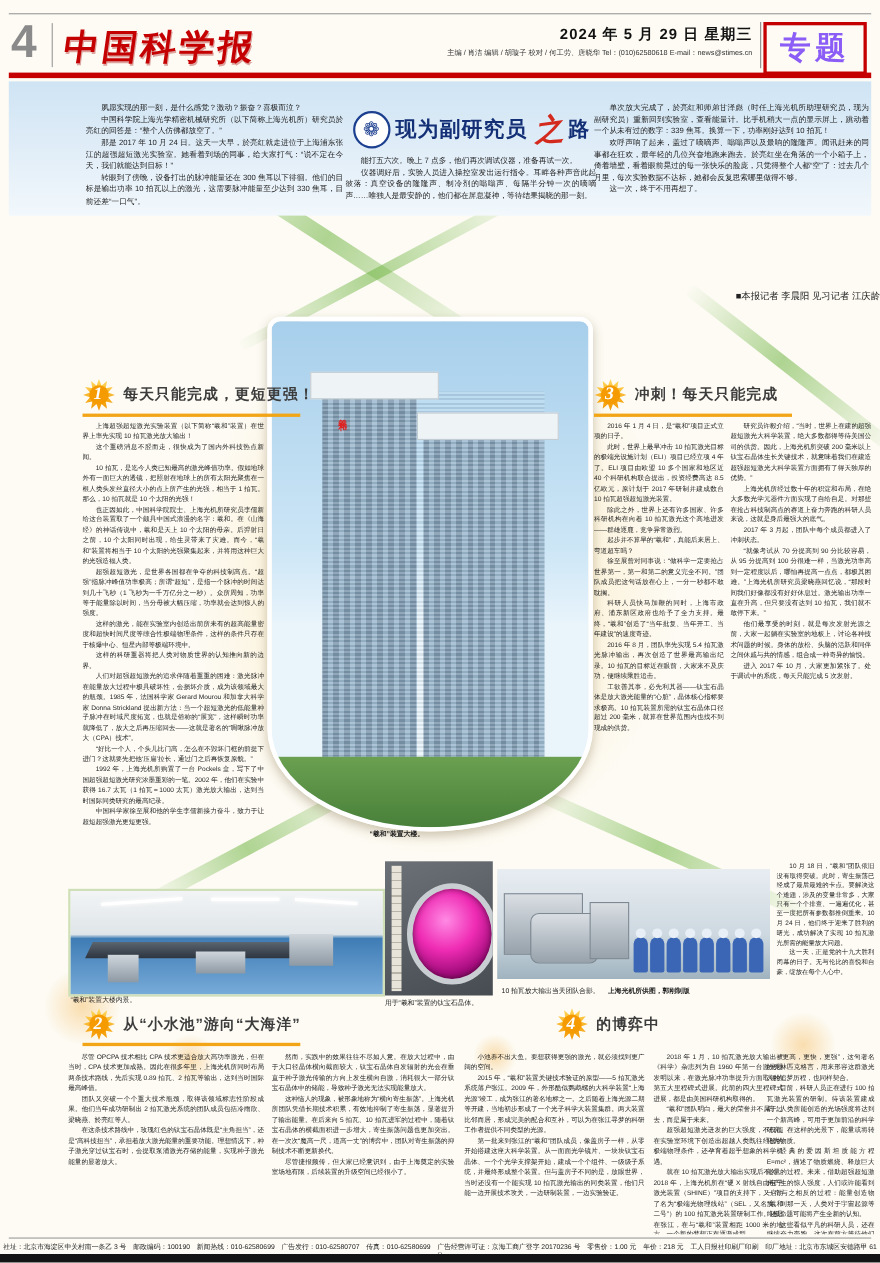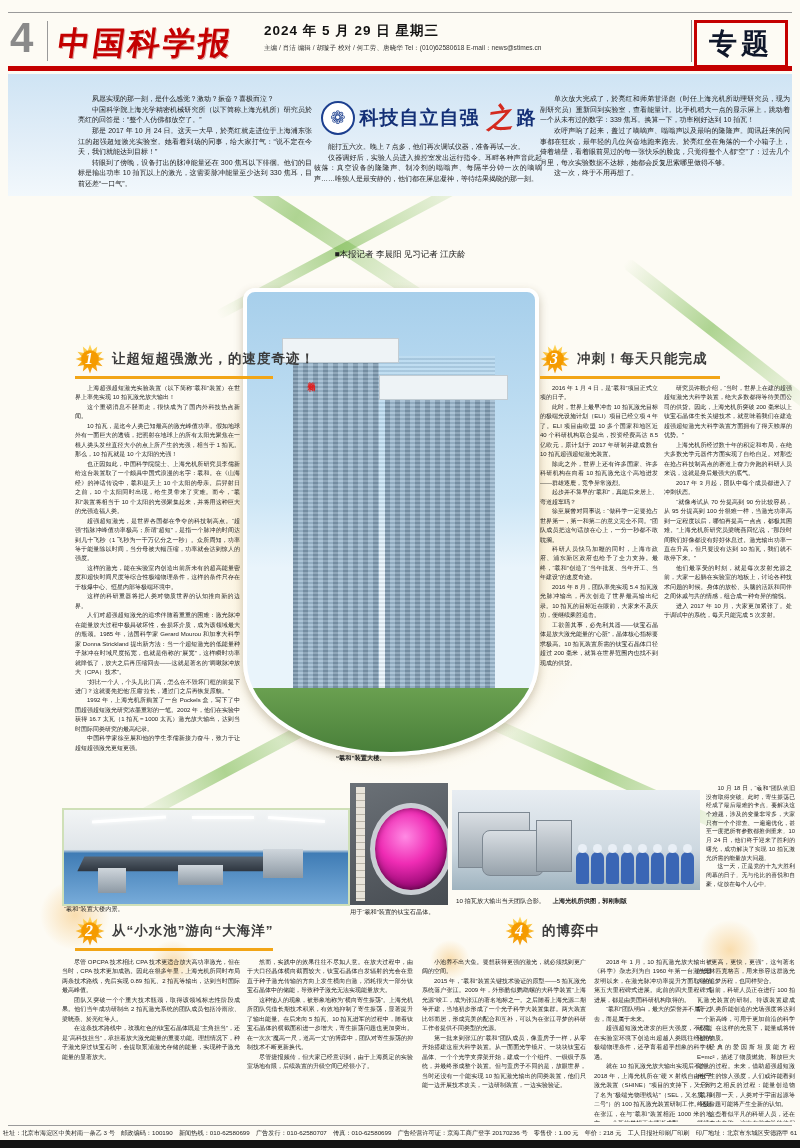--- a/index.html
+++ b/index.html
@@ -4,40 +4,40 @@
 <style>
   html,body{margin:0;padding:0;}
   body{font-family:"Liberation Sans","DejaVu Sans",sans-serif;background:#e8e8e8;}
   .page{position:relative;width:800px;height:1148px;margin:0 auto;background:#fdfbf4;overflow:hidden;}
 
   
   .topline{position:absolute;top:12px;left:8px;width:784px;border-top:1px solid #9a9a9a;}
   .pagenum{position:absolute;left:10px;top:17px;font-size:42px;font-weight:bold;color:#8a8a8a;line-height:1;}
   .pagenum-rule{position:absolute;left:47px;top:21px;width:1px;height:40px;background:#9a9a9a;}
   .masthead{position:absolute;left:58px;top:22px;font-size:32px;font-weight:900;color:#c40000;letter-spacing:3px;transform:skewX(-8deg);font-family:"Liberation Serif","DejaVu Serif",serif;text-shadow:1px 1px 0 rgba(160,0,0,.35);}
-  .hdr-right{position:absolute;right:116px;top:22px;width:420px;}
+  .hdr-right{position:absolute;right:116px;top:22px;width:420px;text-align:right;}
   .hdr-date{font-size:13.5px;font-weight:bold;color:#111;letter-spacing:1px;}
   .hdr-staff{margin-top:4px;font-size:6.6px;color:#333;}
   .hdr-divider{position:absolute;right:108px;top:20px;width:1px;height:42px;background:#8a8a8a;}
-  .zhuanti{position:absolute;right:12px;top:20px;width:88px;height:42px;border:3px solid #c40000;color:#0f172a;display:flex;align-items:center;justify-content:center;font-size:28px;font-weight:900;letter-spacing:4px;}
+  .zhuanti{position:absolute;right:12px;top:20px;width:88px;height:42px;border:3px solid #c40000;color:#8b5cf6;display:flex;align-items:center;justify-content:center;font-size:28px;font-weight:900;letter-spacing:4px;}
   .redbar{position:absolute;top:66px;left:8px;width:784px;height:5px;background:#c40000;}
 
   
   .intro{position:absolute;top:74px;left:8px;width:784px;height:122px;background:linear-gradient(180deg,#cfe4f4 0%,#e2eef8 55%,#f2f8fc 100%);}
   .icol{position:absolute;font-size:7px;line-height:1.52;text-align:justify;color:#1c1c1c;overflow:hidden;}
   .icol .para,.tcol .para{text-indent:2em;margin:0;}
   .intro-logo{position:absolute;left:306px;top:24px;width:228px;height:40px;display:flex;align-items:center;justify-content:center;gap:5px;}
   .cas-badge{width:30px;height:30px;border-radius:50%;border:2px solid #1c3f8f;background:#fff;display:flex;align-items:center;justify-content:center;color:#1c3f8f;font-size:18px;line-height:1;}
   .logo-main{font-size:19px;font-weight:900;color:#132f76;letter-spacing:1px;}
   .logo-zhi{font-size:27px;color:#d42a1e;font-style:italic;font-family:"Liberation Serif","DejaVu Serif",serif;transform:rotate(-8deg);font-weight:bold;}
   .logo-lu{font-size:19px;font-weight:900;color:#132f76;}
 
   
   .headline{position:absolute;top:208px;left:0;width:100%;text-align:center;font-size:44px;font-weight:900;color:#000;letter-spacing:2px;z-index:3;}
-  .byline{position:absolute;top:249px;left:0;width:100%;text-align:center;font-size:8.5px;color:#222;z-index:3;}
+  .byline{position:absolute;top:264px;left:0;width:100%;text-align:right;font-size:8.5px;color:#222;z-index:3;}
 
   
   .ribbon{position:absolute;border-radius:8px;z-index:0;background:linear-gradient(90deg,rgba(130,195,85,0) 0%,rgba(110,180,65,.55) 45%,rgba(130,195,85,0) 100%);}
   .glow{position:absolute;z-index:0;background:radial-gradient(closest-side,rgba(250,226,170,.85),rgba(250,226,170,0));}
   .dot{position:absolute;border-radius:50%;z-index:0;background:radial-gradient(closest-side,rgba(243,176,70,.4),rgba(243,176,70,0));}
 
   
   .sec-head{position:absolute;display:flex;align-items:center;gap:7px;z-index:3;}
   .sun{position:relative;width:30px;height:30px;flex:0 0 30px;}
   .sun svg{position:absolute;inset:0;}
@@ -111,21 +111,21 @@
   <div class="intro">
     <div class="icol" style="left:70px;top:20px;width:234px;height:96px;">
         <p class="para">夙愿实现的那一刻，是什么感觉？激动？振奋？喜极而泣？</p>
         <p class="para">中国科学院上海光学精密机械研究所（以下简称上海光机所）研究员於亮红的回答是：“整个人仿佛都放空了。”</p>
         <p class="para">那是 2017 年 10 月 24 日。这天一大早，於亮红就走进位于上海浦东张江的超强超短激光实验室。她看着到场的同事，给大家打气：“说不定在今天，我们就能达到目标！”</p>
         <p class="para">转眼到了傍晚，设备打出的脉冲能量还在 300 焦耳以下徘徊。他们的目标是输出功率 10 拍瓦以上的激光，这需要脉冲能量至少达到 330 焦耳，目前还差“一口气”。</p>
         <p class="para">由于设备需要散热，每次打光至少间隔两小时，因此一天最多</p>
       </div>
     <div class="intro-logo">
       <span class="cas-badge">❁</span>
-      <span class="logo-main">科技自立自强</span>
+      <span class="logo-main">现为副研究员</span>
       <span class="logo-zhi">之</span>
       <span class="logo-lu">路</span>
     </div>
     <div class="icol" style="left:306px;top:68px;width:228px;height:50px;">
         <p class="para">能打五六次。晚上 7 点多，他们再次调试仪器，准备再试一次。</p>
         <p class="para">仪器调好后，实验人员进入操控室发出运行指令。耳畔各种声音此起彼落：真空设备的隆隆声、制冷剂的嗡嗡声、每隔半分钟一次的嘀嘀声……唯独人是最安静的，他们都在屏息凝神，等待结果揭晓的那一刻。</p>
       </div>
     <div class="icol" style="left:532px;top:20px;width:250px;height:96px;">
         <p class="para">单次放大完成了，於亮红和师弟甘泽彪（时任上海光机所助理研究员，现为副研究员）重新回到实验室，查看能量计。比手机稍大一点的显示屏上，跳动着一个从未有过的数字：339 焦耳。换算一下，功率刚好达到 10 拍瓦！</p>
         <p class="para">欢呼声响了起来，盖过了嘀嘀声、嗡嗡声以及最响的隆隆声。闻讯赶来的同事都在狂欢，最年轻的几位兴奋地跑来跑去。於亮红坐在角落的一个小箱子上，倚着墙壁，看着眼前晃过的每一张快乐的脸庞，只觉得整个人都“空”了：过去几个月里，每次实验数据不达标，她都会反复思索哪里做得不够。</p>
@@ -142,21 +142,21 @@
             <linearGradient id="g1" x1="0" y1="0" x2="0" y2="1">
               <stop offset="0" stop-color="#ffd95e"></stop>
               <stop offset="1" stop-color="#f29500"></stop>
             </linearGradient>
           </defs>
           <polygon fill="url(#g1)" points="14,0.5 16.1,6.3 20.8,2.3 19.7,8.3 25.7,7.3 21.7,11.9 27.5,14 21.7,16.1 25.7,20.8 19.7,19.7 20.8,25.7 16.1,21.7 14,27.5 11.9,21.7 7.3,25.7 8.3,19.7 2.3,20.8 6.3,16.1 0.5,14 6.3,11.9 2.3,7.3 8.3,8.3 7.3,2.3 11.9,6.3"></polygon>
           <circle cx="14" cy="14" r="8.2" fill="#f59b00"></circle>
         </svg>
       <span class="sun-num">1</span>
     </span>
-    <span class="sec-title">让超短超强激光，的速度奇迹！</span>
+    <span class="sec-title">每天只能完成，更短更强！</span>
   </div>
   <div class="sec-underline" style="left:75px;top:376px;width:198px;"></div>
   <div class="tcol" style="left:75px;top:384px;width:165px;height:420px;">
       <p class="para">上海超强超短激光实验装置（以下简称“羲和”装置）在世界上率先实现 10 拍瓦激光放大输出！</p>
       <p class="para">这个重磅消息不胫而走，很快成为了国内外科技热点新闻。</p>
       <p class="para">10 拍瓦，是迄今人类已知最高的激光峰值功率。假如地球外有一面巨大的透镜，把照射在地球上的所有太阳光聚焦在一根人类头发丝直径大小的点上所产生的光强，相当于 1 拍瓦。那么，10 拍瓦就是 10 个太阳的光强！</p>
       <p class="para">也正因如此，中国科学院院士、上海光机所研究员李儒新给这台装置取了一个颇具中国式浪漫的名字：羲和。在《山海经》的神话传说中，羲和是天上 10 个太阳的母亲。后羿射日之前，10 个太阳同时出现，给生灵带来了灾难。而今，“羲和”装置将相当于 10 个太阳的光强聚集起来，并将用这种巨大的光强造福人类。</p>
       <p class="para">超强超短激光，是世界各国都在争夺的科技制高点。“超强”指脉冲峰值功率极高；所谓“超短”，是指一个脉冲的时间达到几十飞秒（1 飞秒为一千万亿分之一秒）。众所周知，功率等于能量除以时间，当分母被大幅压缩，功率就会达到惊人的强度。</p>
       <p class="para">这样的激光，能在实验室内创造出前所未有的超高能量密度和超快时间尺度等综合性极端物理条件，这样的条件只存在于核爆中心、恒星内部等极端环境中。</p>
       <p class="para">这样的科研重器将把人类对物质世界的认知推向新的边界。</p>

